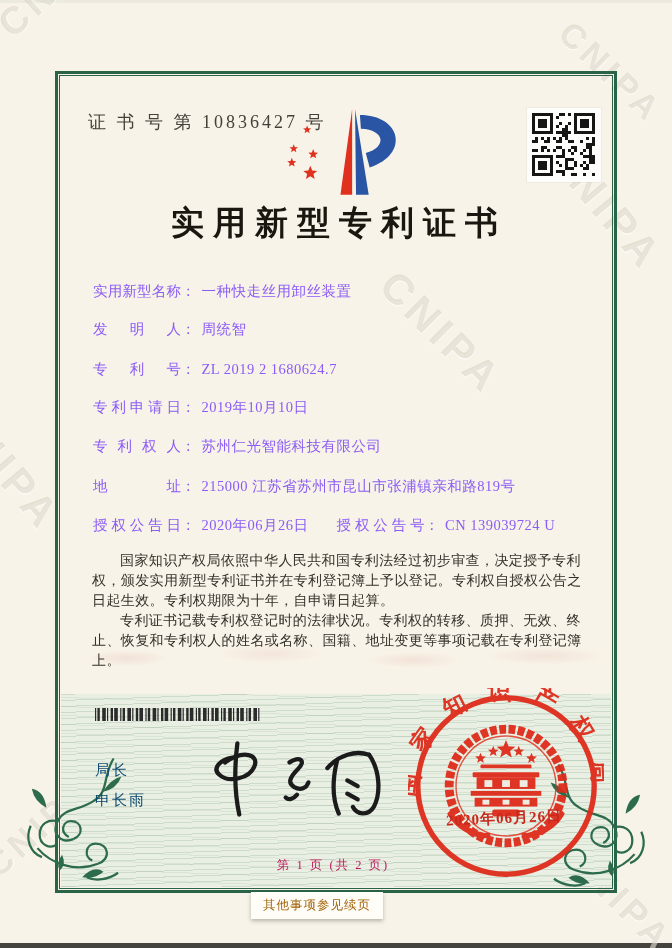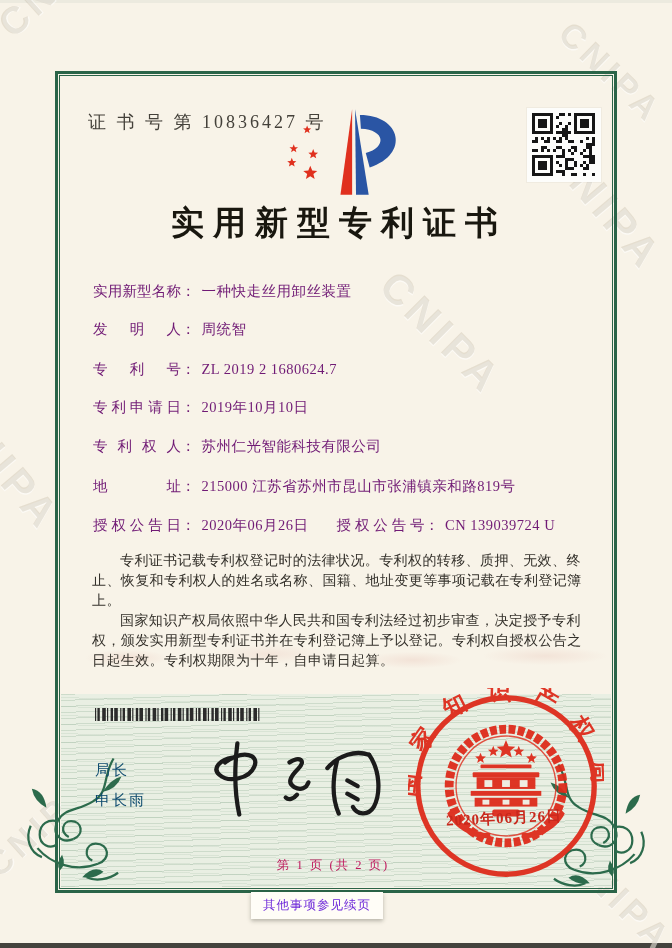--- a/index.html
+++ b/index.html
@@ -62,21 +62,21 @@
   .logo{left:284px;top:103px;z-index:5;}
   .qr-card{left:527px;top:108px;width:74px;height:74px;background:#fdfdfb;z-index:5;
     box-shadow:0 0 0 1px rgba(0,0,0,.03);}
   .qr-card svg{position:absolute;left:5px;top:5px;}
 
   .title{
     left:55px;top:201px;width:568px;z-index:5;text-align:center;
     font-size:33px;font-weight:700;letter-spacing:9px;color:#19170f;
   }
 
-  .frow{left:93px;z-index:5;font-size:14.5px;white-space:nowrap;color:#701a75;}
+  .frow{left:93px;z-index:5;font-size:14.5px;white-space:nowrap;color:#8b5cf6;}
   .flabel{display:inline-block;width:88px;text-align:justify;text-align-last:justify;vertical-align:top;}
   .fcolon{display:inline-block;margin-right:6px;}
   .fval{letter-spacing:.5px;}
   .gval1{display:inline-block;width:135px;}
 
   .paras{left:92px;top:551px;width:496px;z-index:5;}
   .paras p{margin:0;text-indent:2em;font-size:14px;line-height:20px;color:#33302a;letter-spacing:.4px;}
 
   .barcode{left:95px;top:707px;z-index:5;}
 
@@ -91,21 +91,21 @@
     transform:rotate(-2.5deg);
   }
 
   .page-info{left:55px;top:857px;width:556px;z-index:6;text-align:center;
     font-size:12.5px;letter-spacing:2px;color:#be185d;}
 
   .cont-card{
     left:251px;top:892px;width:132px;height:27px;z-index:6;background:#fffdf7;
     box-shadow:0 2px 4px rgba(60,60,50,.35);text-align:center;
   }
-  .cont-card span{font-size:12.5px;line-height:27px;color:#6d28d9;letter-spacing:1px;}
+  .cont-card span{font-size:12.5px;line-height:27px;color:#a16207;letter-spacing:1px;}
 </style>
 </head>
 <body>
 
 <span class="wm w1">CNIPA</span>
 <span class="wm w2">CNIPA</span>
 <span class="wm w3">CNIPA</span>
 <span class="wm w4">CNIPA</span>
 <span class="wm w5">CNIPA</span>
 <span class="wm w6">CNIPA</span>
@@ -392,22 +392,22 @@
   <span class="flabel">专利权人</span><span class="fcolon">：</span><span class="fval">苏州仁光智能科技有限公司</span>
 </div>
 <div class="abs frow" style="top:477px">
   <span class="flabel">地址</span><span class="fcolon">：</span><span class="fval">215000 江苏省苏州市昆山市张浦镇亲和路819号</span>
 </div>
 <div class="abs frow" style="top:516px">
   <span class="flabel">授权公告日</span><span class="fcolon">：</span><span class="fval gval1">2020年06月26日</span><span class="flabel">授权公告号</span><span class="fcolon">：</span><span class="fval">CN 139039724 U</span>
 </div>
 
 <div class="abs paras">
+  <p>国家知识产权局依照中华人民共和国专利法经过初步审查，决定授予专利权，颁发实用新型专利证书并在专利登记簿上予以登记。专利权自授权公告之日起生效。专利权期限为十年，自申请日起算。</p>
   <p>专利证书记载专利权登记时的法律状况。专利权的转移、质押、无效、终止、恢复和专利权人的姓名或名称、国籍、地址变更等事项记载在专利登记簿上。</p>
-  <p>国家知识产权局依照中华人民共和国专利法经过初步审查，决定授予专利权，颁发实用新型专利证书并在专利登记簿上予以登记。专利权自授权公告之日起生效。专利权期限为十年，自申请日起算。</p>
 </div>
 
 <div class="abs barcode">
   <svg width="168" height="13" viewBox="0 0 140 14" preserveAspectRatio="none">
       <g fill="#2b2b2b">
         <rect x="0" y="0" width="1" height="14"></rect>
         <rect x="2" y="0" width="2" height="14"></rect>
         <rect x="6" y="0" width="3" height="14"></rect>
         <rect x="10" y="0" width="1" height="14"></rect>
         <rect x="13" y="0" width="2" height="14"></rect>

